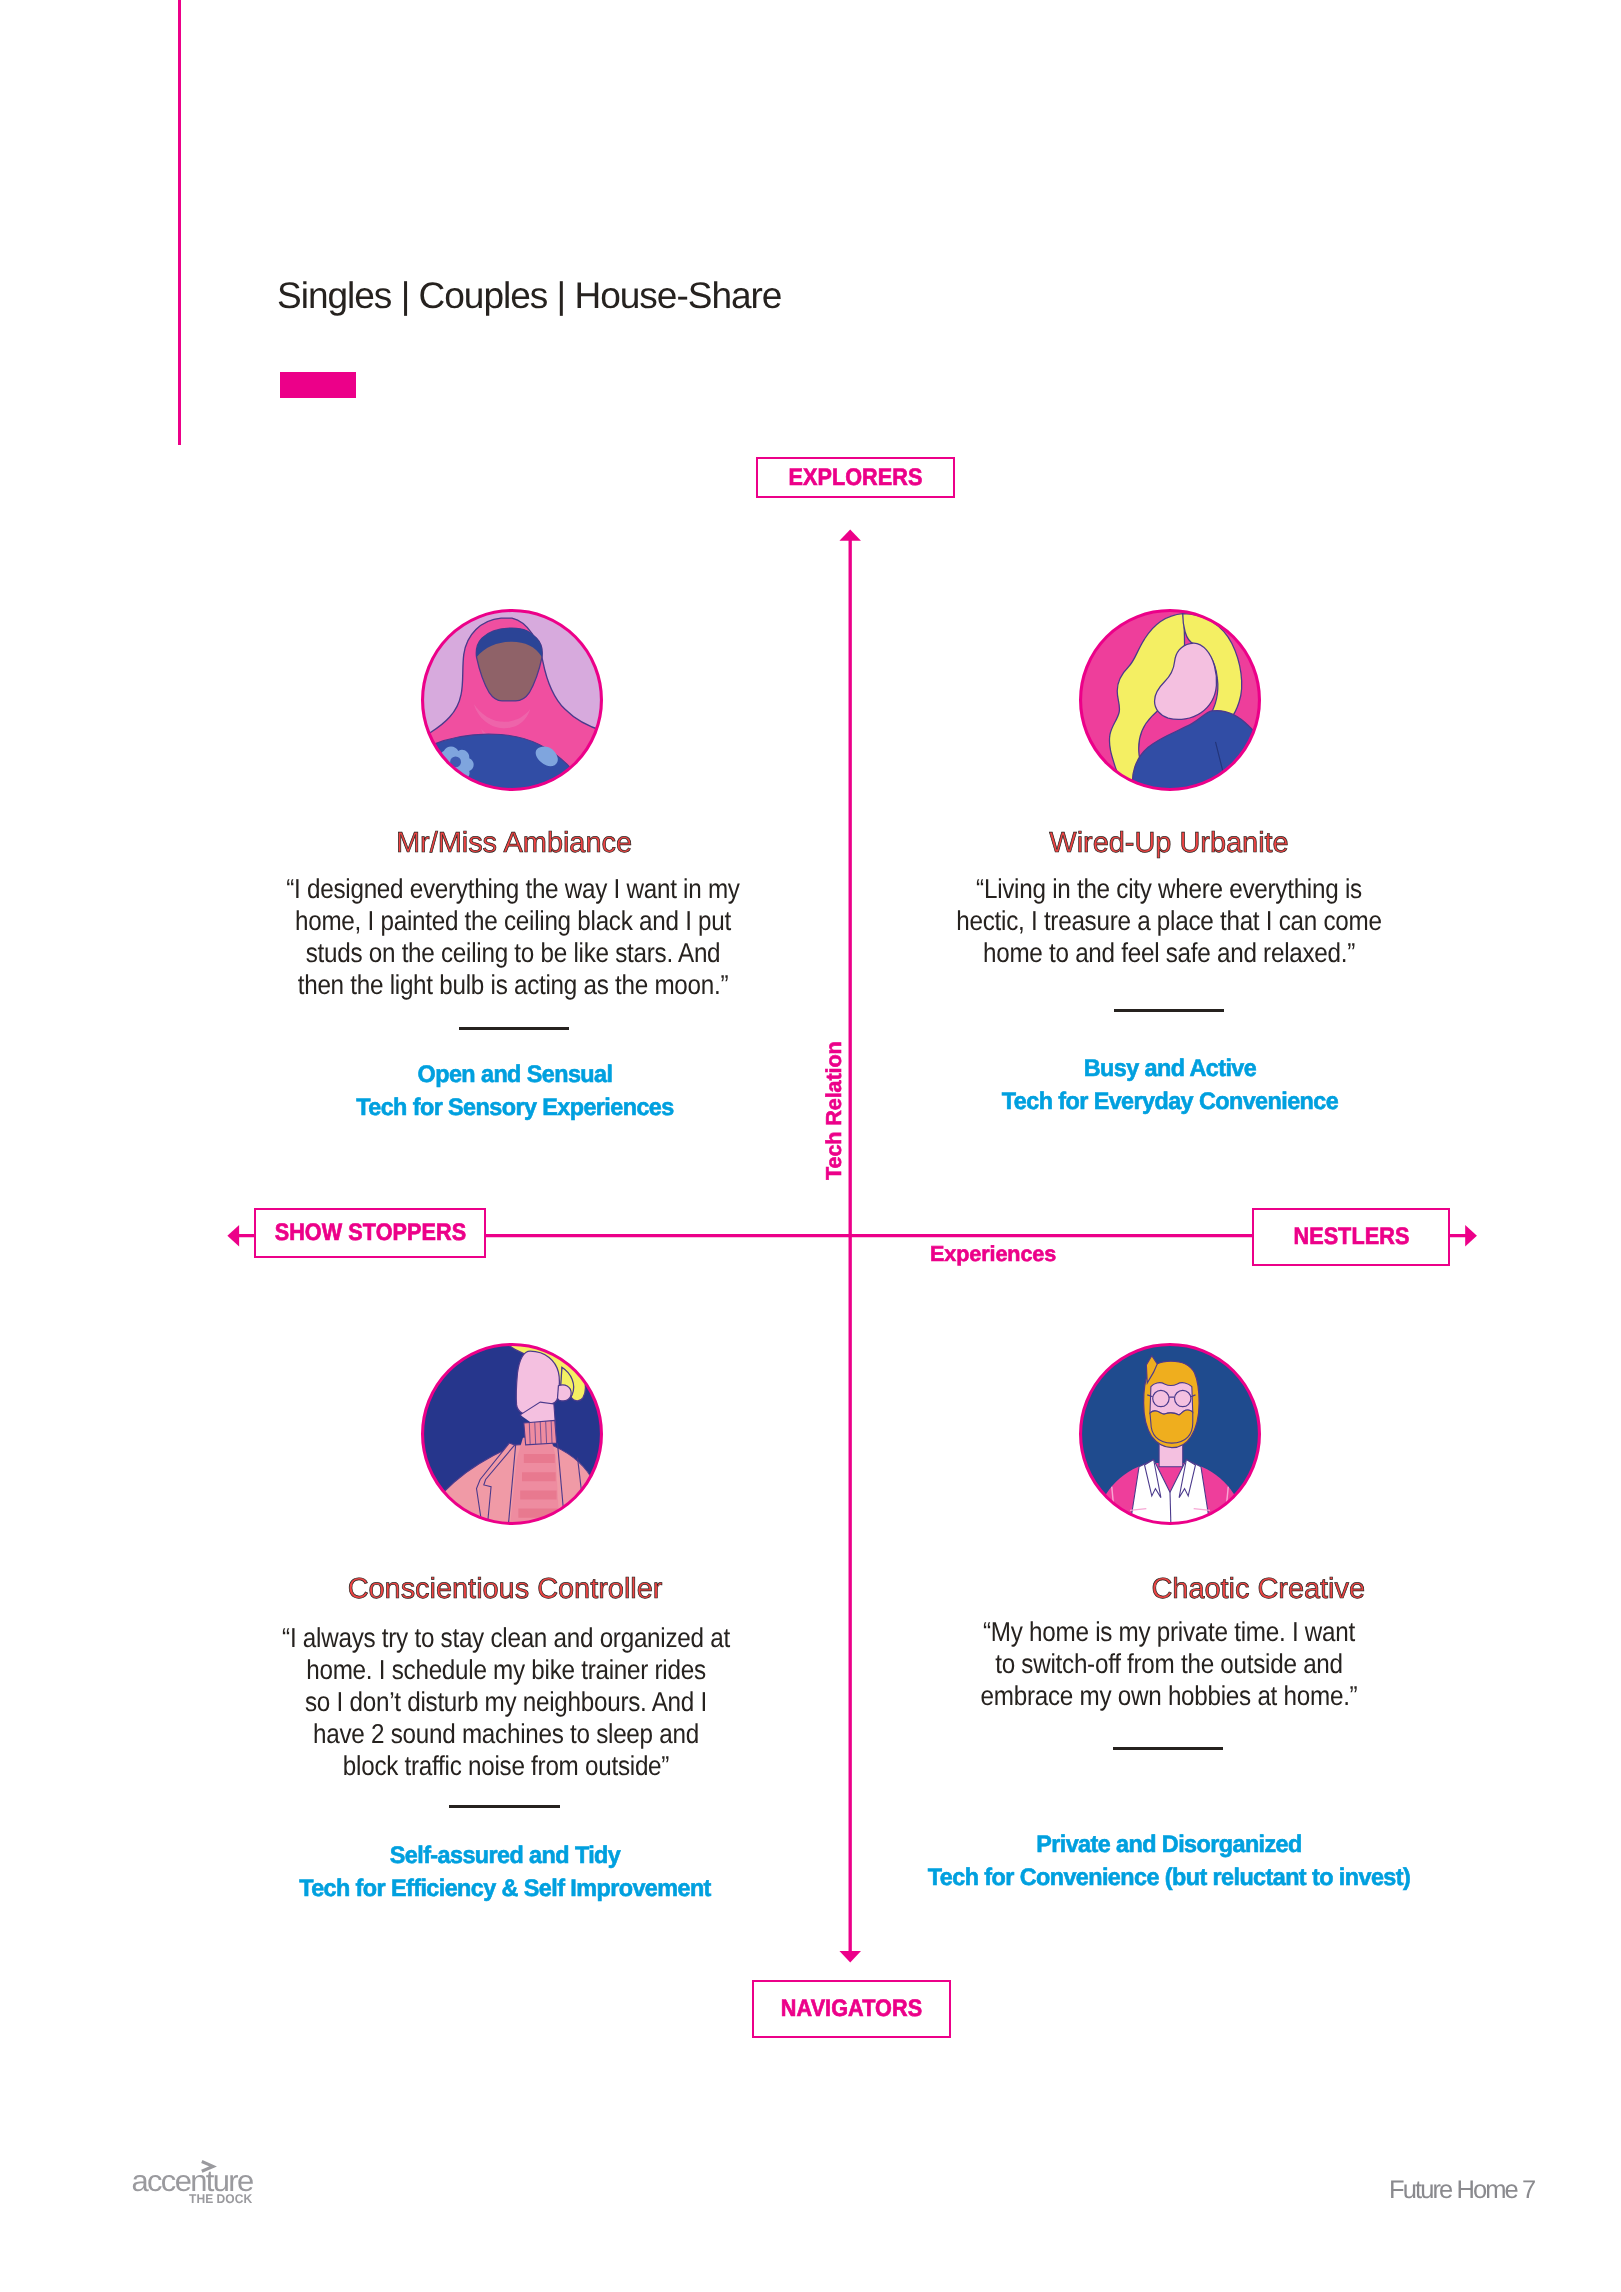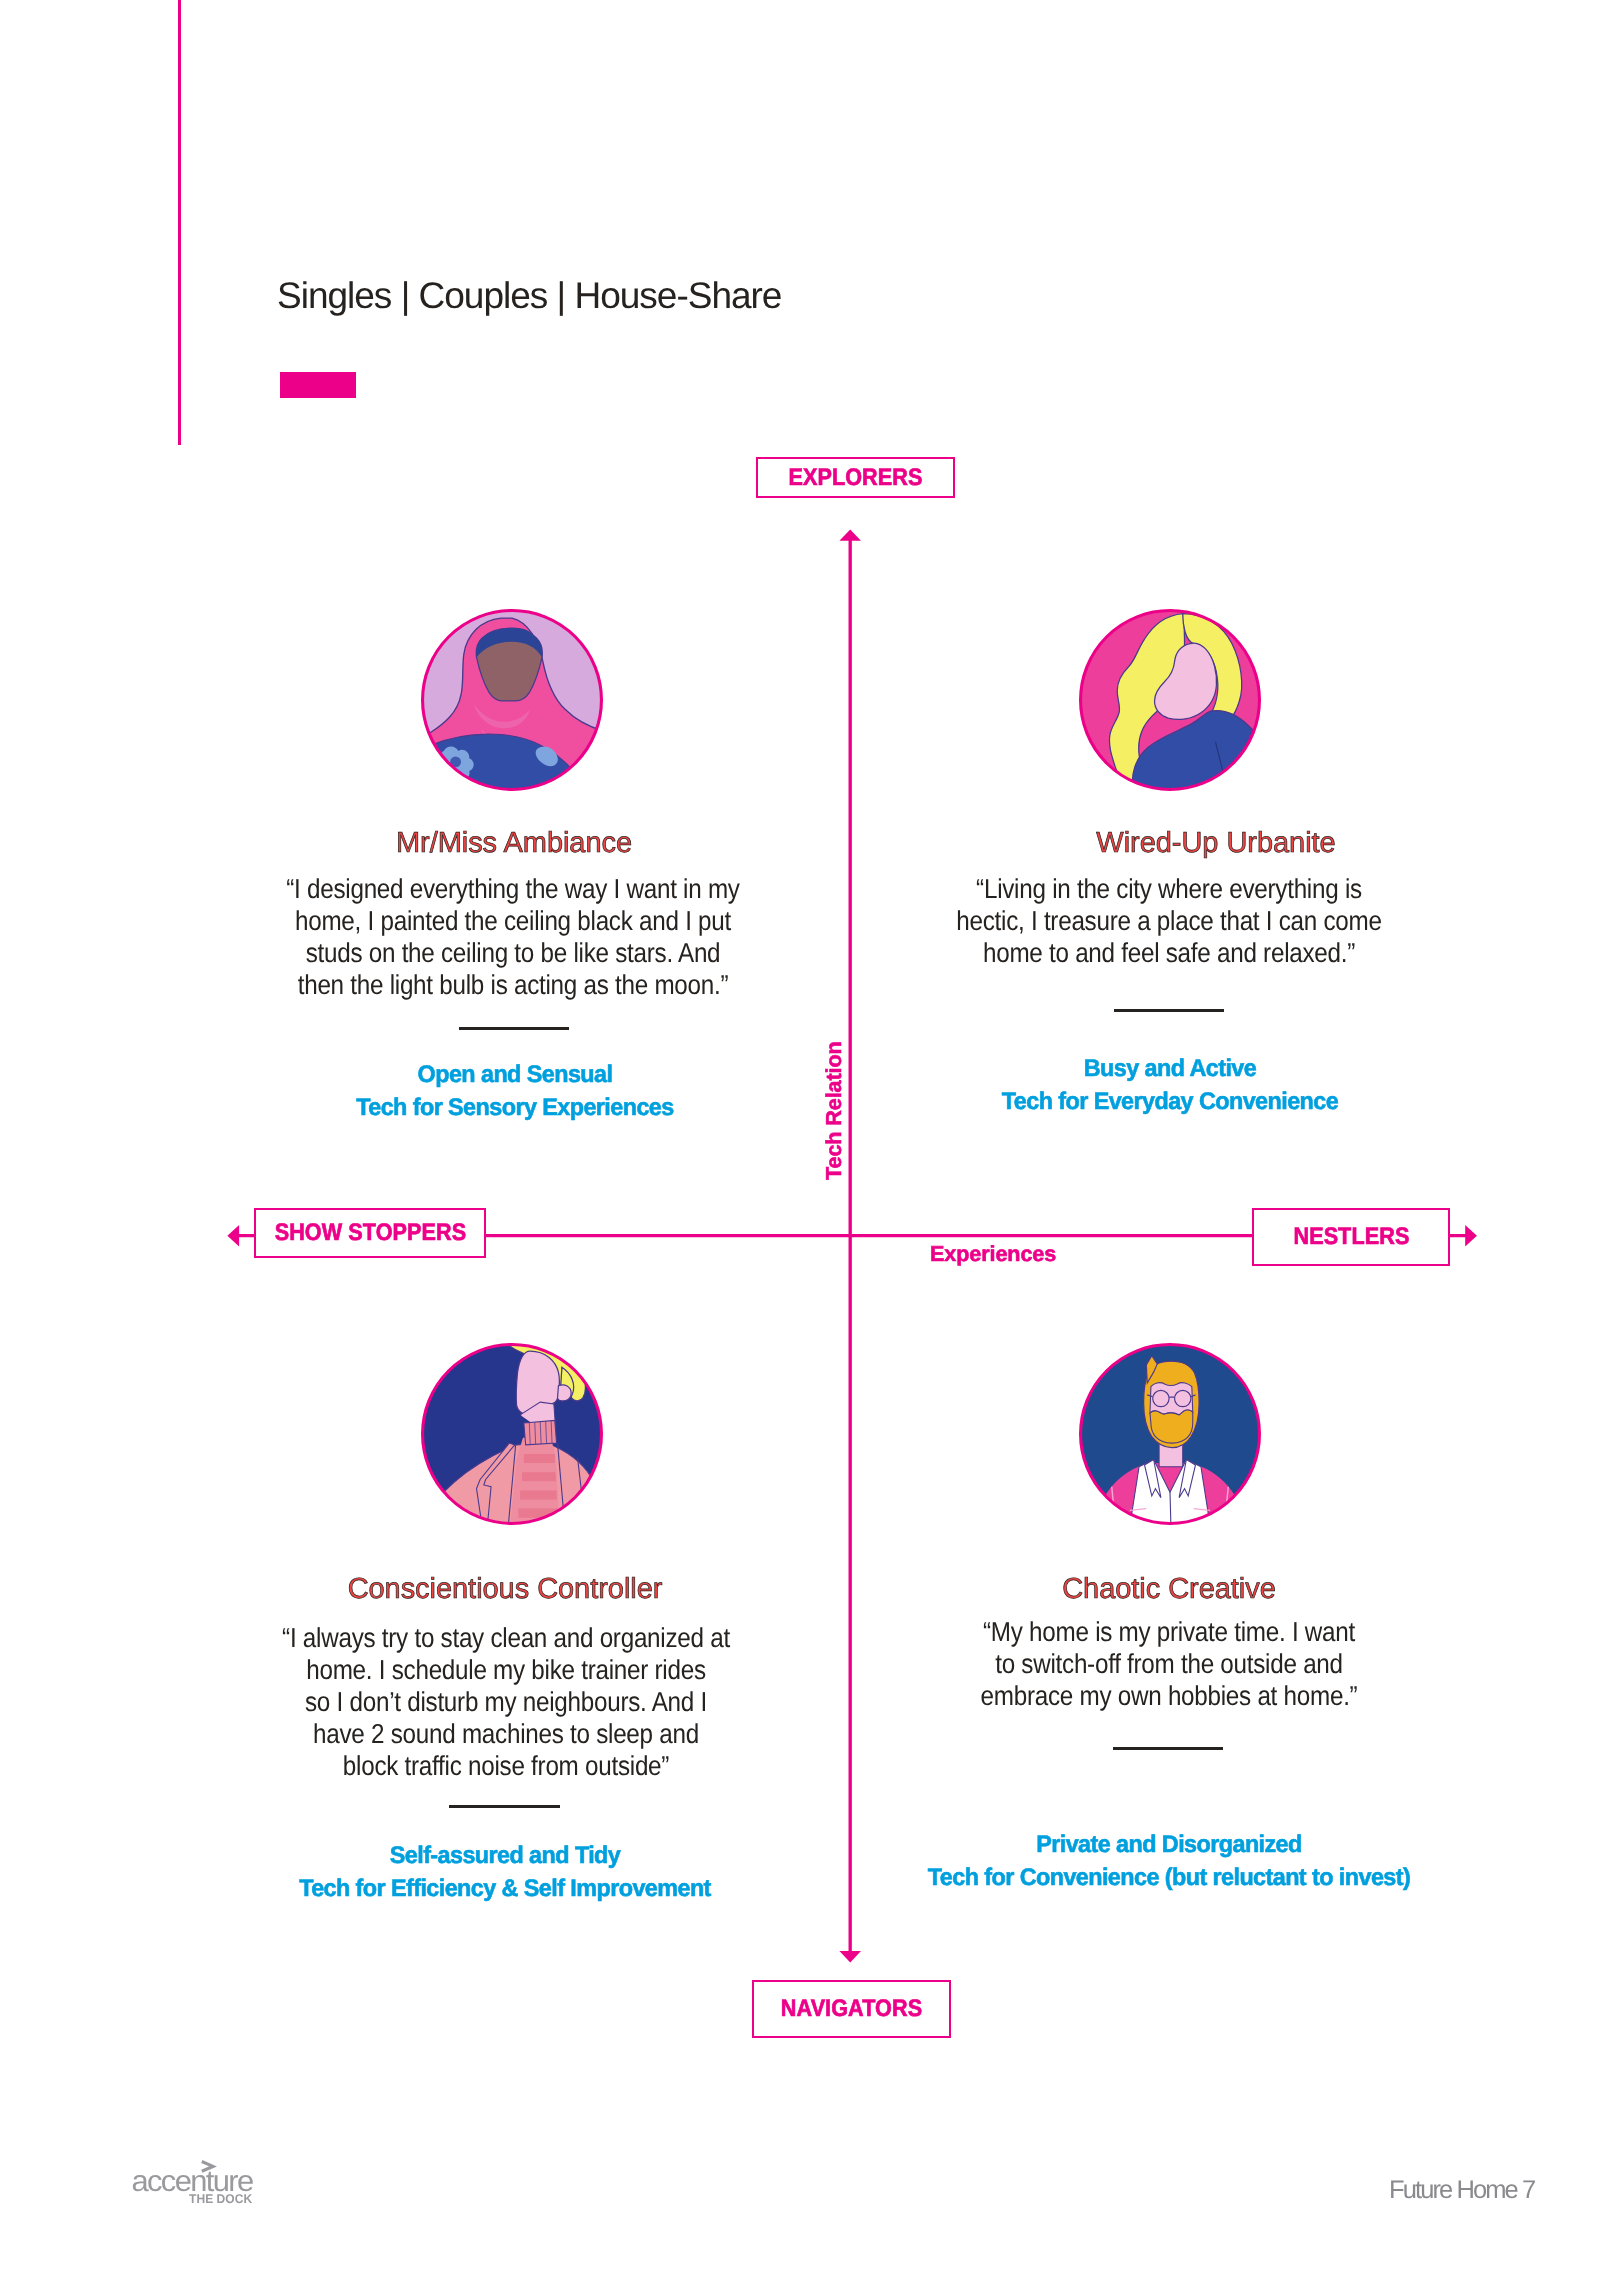--- a/index.html
+++ b/index.html
@@ -148,21 +148,21 @@
                  C87 87 83 93 83 101 C83 110 89 117 98 120
                  C110 123 124 121 134 114 C144 107 150 96 151 84
                  C152 70 148 54 140 45 C134 38 129 36 122 38 Z" fill="#F4C0E0" stroke="#4B3A8C" stroke-width="1.4"></path>
 
         <path d="M146 112 C160 110 174 116 186 128 L200 142 L200 200 L60 200
                  C56 182 62 164 76 152 C90 140 110 134 124 126 C134 120 140 113 146 112 Z" fill="#314DA5" stroke="#4B3A8C" stroke-width="1.4"></path>
         <path d="M150 146 L158 178 L152 190" fill="none" stroke="#23357A" stroke-width="1.3"></path>
       </g>
       <circle cx="100" cy="100" r="98.3" fill="none" stroke="#EC0089" stroke-width="3.4"></circle>
     </svg>
-    <div class="pname" style="left:1020px;top:829px;width:392px;">Wired-Up Urbanite</div>
+    <div class="pname" style="left:973px;top:829px;width:392px;">Wired-Up Urbanite</div>
     <div class="pquote" style="left:826px;top:873px;width:686px;">
         <div>“Living in the city where everything is</div>
         <div>hectic, I treasure a place that I can come</div>
         <div>home to and feel safe and relaxed.”</div>
       </div>
     <div class="pdiv" style="left:1114px;top:1009px;width:110px;"></div>
     <div class="ptraits" style="left:925px;top:1052px;width:490px;">
       <div>Busy and Active</div>
       <div>Tech for Everyday Convenience</div>
     </div>
@@ -279,21 +279,21 @@
         <path d="M82 128 L90 170 L84 160 L80 168 L72 134 Z" fill="#ffffff" stroke="#4B3A8C" stroke-width="1.2"></path>
         <path d="M118 128 L110 170 L116 160 L120 168 L128 134 Z" fill="#ffffff" stroke="#4B3A8C" stroke-width="1.2"></path>
         <line x1="100" y1="164" x2="101" y2="200" stroke="#4B3A8C" stroke-width="1.2"></line>
         <line x1="36" y1="158" x2="40" y2="200" stroke="#F7A7D4" stroke-width="1.6"></line>
         <line x1="164" y1="158" x2="160" y2="200" stroke="#F7A7D4" stroke-width="1.6"></line>
         <line x1="56" y1="184" x2="74" y2="182" stroke="#F7A7D4" stroke-width="1.4"></line>
         <line x1="144" y1="184" x2="126" y2="182" stroke="#F7A7D4" stroke-width="1.4"></line>
       </g>
       <circle cx="100" cy="100" r="98.3" fill="none" stroke="#EC0089" stroke-width="3.4"></circle>
     </svg>
-    <div class="pname" style="left:973px;top:1575px;width:392px;">Chaotic Creative</div>
+    <div class="pname" style="left:973px;top:1575px;width:392px;text-align:right;">Chaotic Creative</div>
     <div class="pquote" style="left:826px;top:1616px;width:686px;">
         <div>“My home is my private time. I want</div>
         <div>to switch-off from the outside and</div>
         <div>embrace my own hobbies at home.”</div>
       </div>
     <div class="pdiv" style="left:1113px;top:1747px;width:110px;"></div>
     <div class="ptraits" style="left:865px;top:1828px;width:608px;">
       <div>Private and Disorganized</div>
       <div>Tech for Convenience (but reluctant to invest)</div>
     </div>

